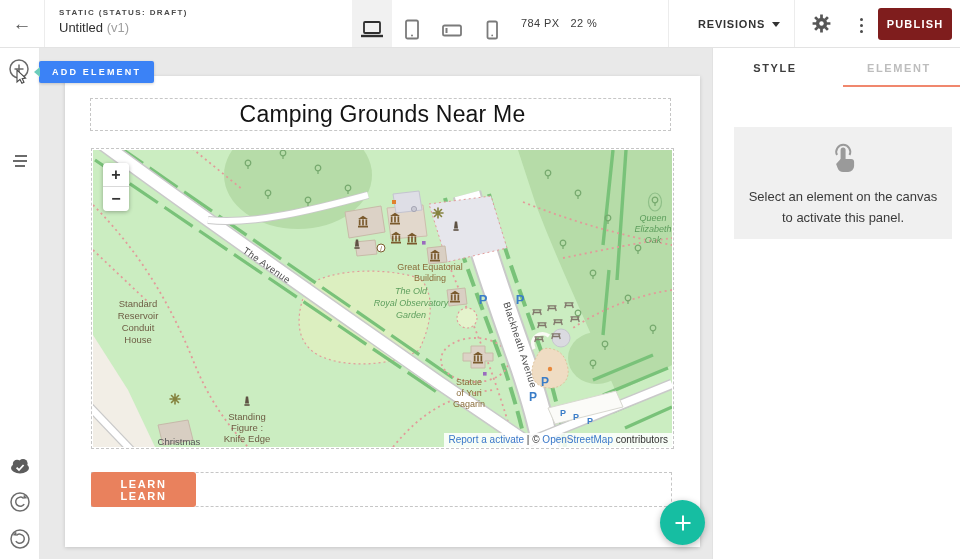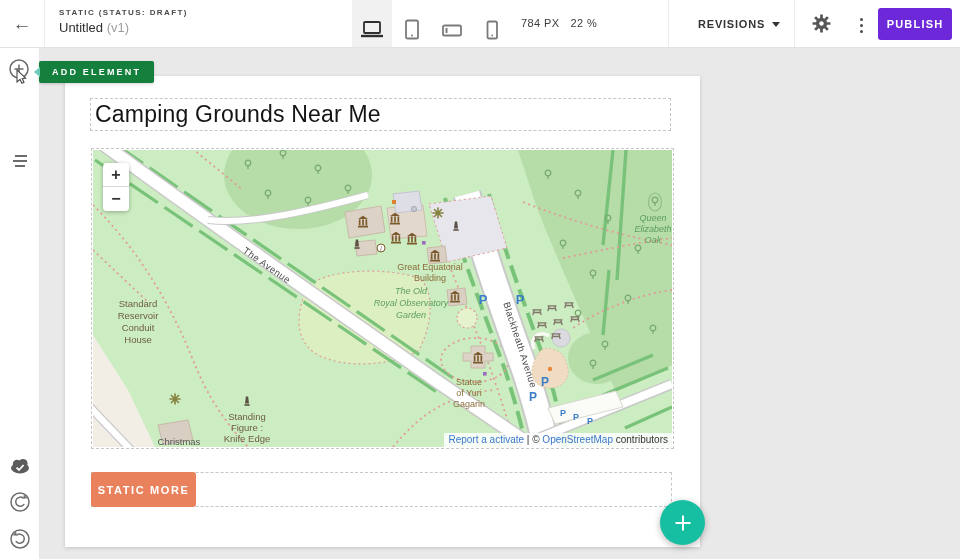--- a/index.html
+++ b/index.html
@@ -16,35 +16,35 @@
   .tb-title .ver{color:#9e9e9e;}
   .dev-btn{position:absolute;top:0;width:40px;height:47px;border:0;background:#fff;color:#7b7b7b;padding:0;cursor:pointer;}
   .dev-btn.active{background:#f1f1f1;color:#2e2e2e;}
   .dev-btn svg{display:block;margin:12px auto 0;}
   .tb-dims{position:absolute;left:521px;top:17px;font-size:11px;color:#3c3c3c;letter-spacing:.4px;}
   .tb-dims span{margin-right:11px;}
   .tb-rev{position:absolute;left:684px;top:0;height:47px;border:0;background:#fff;font-size:11px;font-weight:bold;letter-spacing:.8px;color:#333;cursor:pointer;padding:0 14px;font-family:inherit;}
   .caret{display:inline-block;width:0;height:0;border-left:4px solid transparent;border-right:4px solid transparent;border-top:5px solid #333;margin-left:7px;vertical-align:1px;}
   .tb-icon{position:absolute;top:0;width:38px;height:47px;border:0;background:#fff;padding:0;cursor:pointer;}
   .kebab i{display:block;width:3px;height:3px;border-radius:50%;background:#4c4c4c;margin:3px auto 0;}
-  .publish{position:absolute;left:878px;top:8px;width:74px;height:32px;border:0;border-radius:3px;background:#6d28d9;color:#fff;font-size:11px;font-weight:bold;letter-spacing:1.2px;cursor:pointer;font-family:inherit;}
+  .publish{position:absolute;left:878px;top:8px;width:74px;height:32px;border:0;border-radius:3px;background:#7f1d1d;color:#fff;font-size:11px;font-weight:bold;letter-spacing:1.2px;cursor:pointer;font-family:inherit;}
 
   
   .sidebar{position:absolute;left:0;top:48px;width:40px;height:511px;background:#fff;border-right:1px solid #e7e7e7;z-index:20;}
   .sb-btn{position:absolute;left:0;width:40px;height:34px;border:0;background:transparent;padding:0;cursor:pointer;}
   .sb-btn svg{display:block;margin:0 auto;}
 
   
-  .tooltip{position:absolute;left:39px;top:61px;height:22px;line-height:22px;background:#15803d;color:#fff;font-size:9px;font-weight:bold;letter-spacing:2.2px;padding:0 13px;border-radius:2px;box-shadow:0 1px 3px rgba(0,0,0,.18);z-index:40;}
+  .tooltip{position:absolute;left:39px;top:61px;height:22px;line-height:22px;background:#3b82f6;color:#fff;font-size:9px;font-weight:bold;letter-spacing:2.2px;padding:0 13px;border-radius:2px;box-shadow:0 1px 3px rgba(0,0,0,.18);z-index:40;}
   .tooltip:before{content:"";position:absolute;left:-5px;top:6px;border-top:5px solid transparent;border-bottom:5px solid transparent;border-right:6px solid #6BCCBC;}
 
   
   .canvas{position:absolute;left:40px;top:48px;width:672px;height:511px;background:#E9E9E9;}
   .page{position:absolute;left:25px;top:28px;width:635px;height:471px;background:#fff;box-shadow:0 1px 4px rgba(0,0,0,.16);}
-  .headingbox{position:absolute;left:25px;top:22px;width:581px;height:33px;border:1px dashed #c6c6c6;}
+  .headingbox{position:absolute;left:25px;top:22px;width:581px;height:33px;border:1px dashed #c6c6c6;text-align:center;}
   .headingbox h1{margin:0;padding:2px 0 0 4px;font-size:23px;font-weight:400;color:#141414;letter-spacing:.2px;}
   .mapsel{position:absolute;left:26px;top:72px;width:583px;height:301px;border:1px dashed #c6c6c6;padding:1px;}
   .mapwrap{position:relative;width:579px;height:297px;overflow:hidden;background:#CBEDC1;}
   .zoomctl{position:absolute;left:10px;top:13px;width:26px;border-radius:4px;box-shadow:0 1px 4px rgba(0,0,0,.3);overflow:hidden;z-index:5;}
   .zoomctl button{display:block;width:26px;height:24px;border:0;background:#fff;font-size:16px;font-weight:bold;color:#333;padding:0;cursor:pointer;line-height:22px;}
   .zoomctl button:first-child{border-bottom:1px solid #d9d9d9;}
   .attrib{position:absolute;right:0;bottom:0;background:rgba(255,255,255,.85);font-size:10px;color:#333;padding:1px 4px 2px;z-index:5;white-space:pre;}
   .attrib a{color:#3A78C9;text-decoration:none;cursor:pointer;}
   .btnrow{position:absolute;left:26px;top:396px;width:581px;height:35px;border:1px dashed #c6c6c6;}
   .learnmore{position:absolute;left:-1px;top:-1px;width:105px;height:35px;border:0;border-radius:3px;background:#E9815D;color:#fff;font-size:11px;font-weight:bold;letter-spacing:1.6px;cursor:pointer;font-family:inherit;}
@@ -367,26 +367,41 @@
           <div class="zoomctl">
             <button>+</button>
             <button>−</button>
           </div>
 
           <div class="attrib"><a>Report a activate</a><span> | © </span><a>OpenStreetMap</a><span> contributors</span></div>
         </div>
       </div>
 
       <div class="btnrow">
-        <button class="learnmore">STATIC MORE</button>
+        <button class="learnmore">LEARN LEARN</button>
       </div>
 
       <button class="fab">
         <svg width="18" height="18" viewBox="0 0 18 18">
           <path d="M9,1.5 V16.5 M1.5,9 H16.5" stroke="#fff" stroke-width="2"></path>
         </svg>
       </button>
 
     </div>
   </main>
 
+  <aside class="panel">
+    <div class="tabs">
+      <button class="tab style">STYLE</button>
+      <button class="tab element">ELEMENT</button>
+      <div class="tab-underline"></div>
+    </div>
+    <div class="emptybox">
+      <svg width="30" height="32" viewBox="0 0 30 32">
+        <path d="M9,13 a7,7 0 1 1 12.5,0" fill="none" stroke="#9a9a9a" stroke-width="2"></path>
+        <rect x="12.6" y="5.5" width="5" height="16" rx="2.5" fill="#9a9a9a"></rect>
+        <path d="M12.6,17 h10.5 a3,3 0 0 1 3,3 v4 a6,6 0 0 1 -6,6 h-5 a6,6 0 0 1 -5.5,-4 l-1.5,-4 Z" fill="#9a9a9a"></path>
+      </svg>
+      <p><span>Select an element on the canvas</span><br><span>to activate this panel.</span></p>
+    </div>
+  </aside>
 
 </div>
 
 </body></html>

